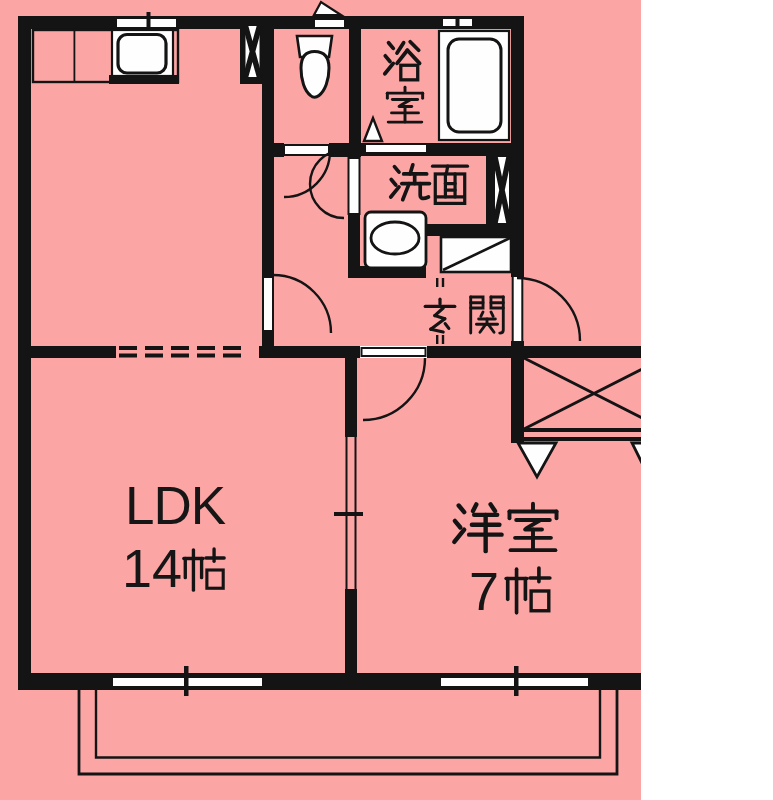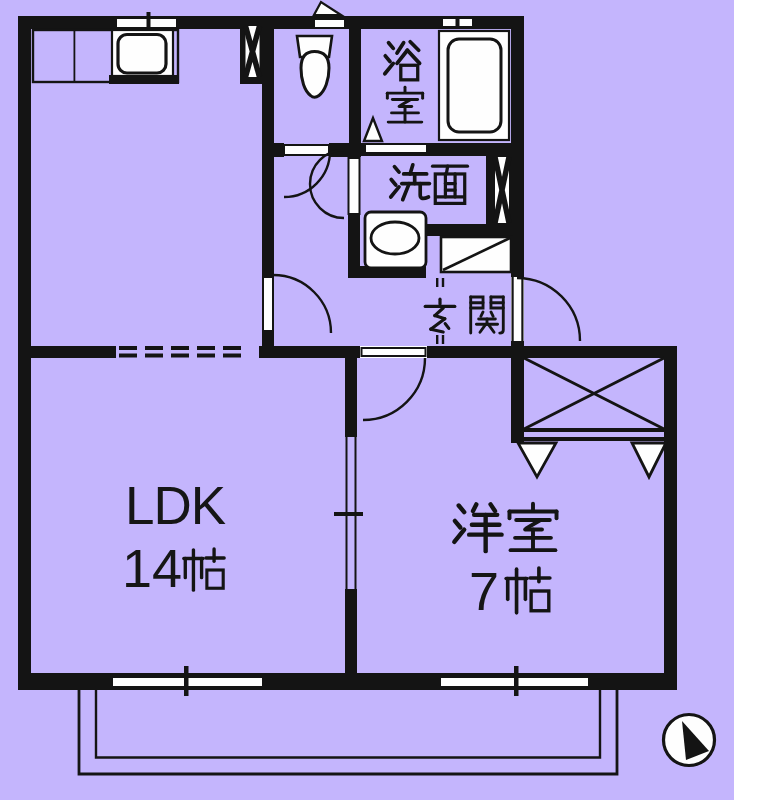--- a/index.html
+++ b/index.html
@@ -1,16 +1,16 @@
 <!DOCTYPE html>
 <html><head>
 <meta charset="utf-8">
 <style>
 html,body{margin:0;padding:0;background:#ffffff;}
-#plan{position:relative;width:734px;height:800px;background:#c4b5fd;overflow:hidden;}
+#plan{position:relative;width:641px;height:800px;background:#fca5a5;overflow:hidden;}
 text{font-family:"Liberation Sans",sans-serif;fill:#161616;}
 </style>
 </head>
 <body>
 
 <div id="plan">
 <svg width="773" height="800" viewBox="0 0 773 800">
 <defs>
 <g id="k-yoku" stroke="#141414" stroke-width="8" fill="none" stroke-linecap="round">
 <path d="M14,10 L24,22"></path>

